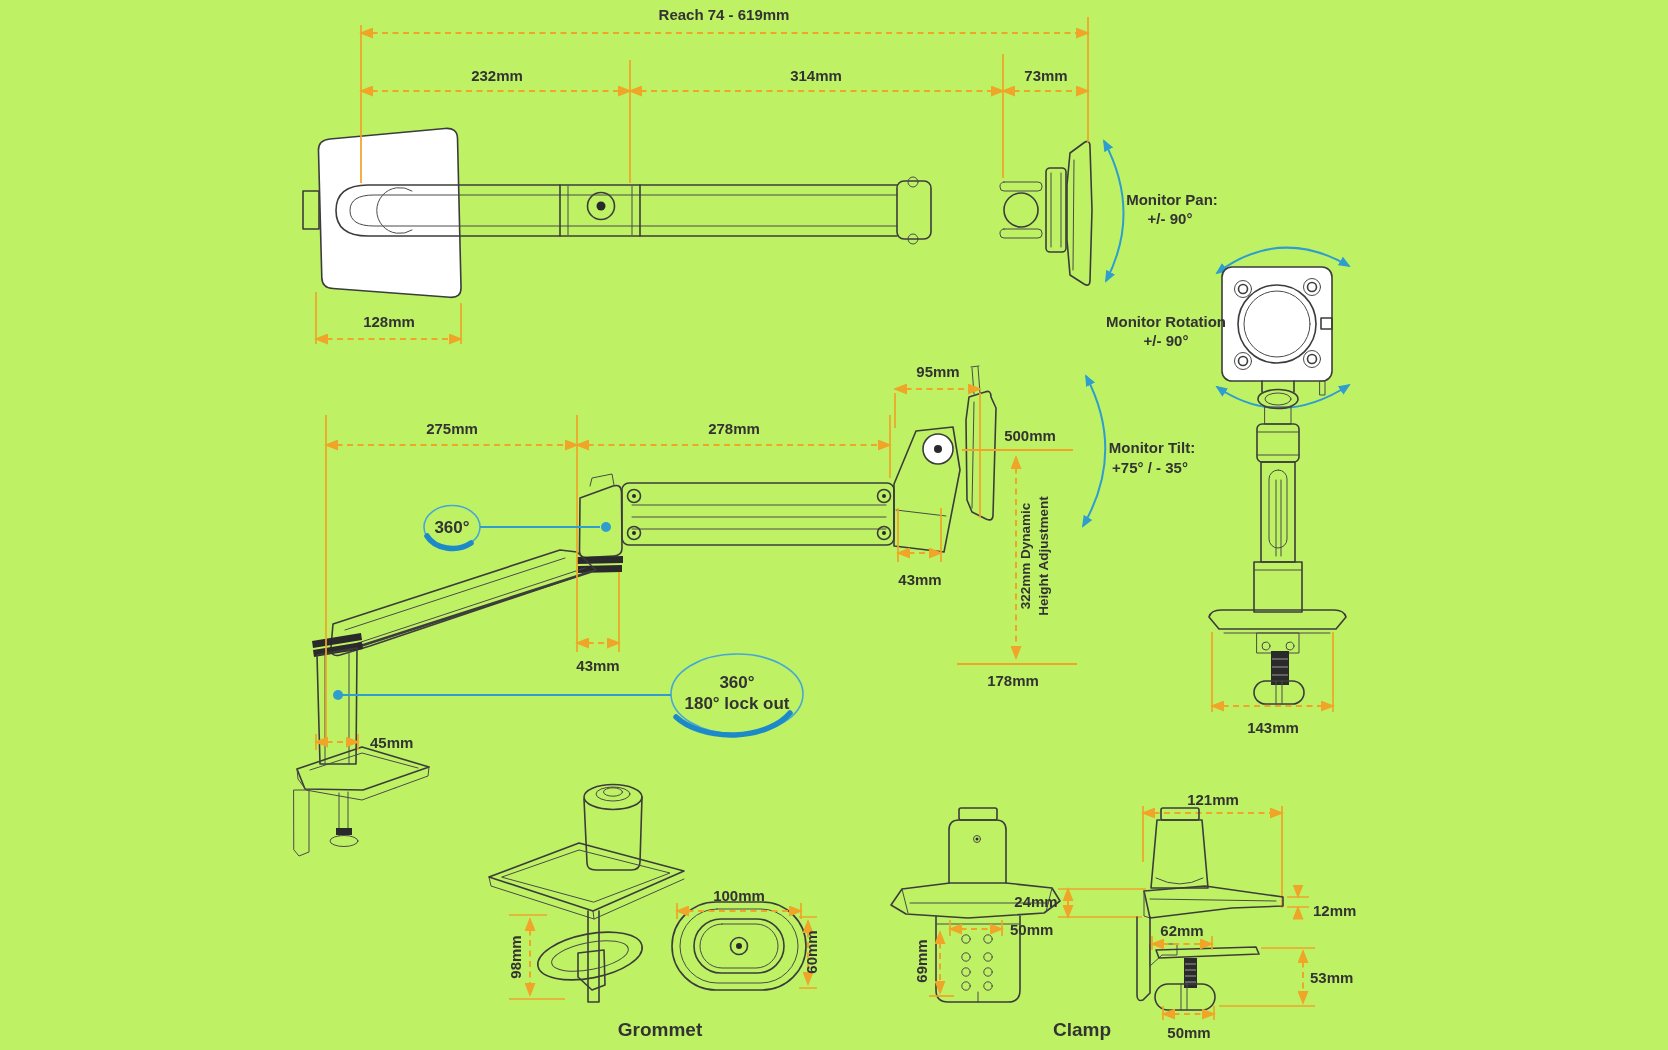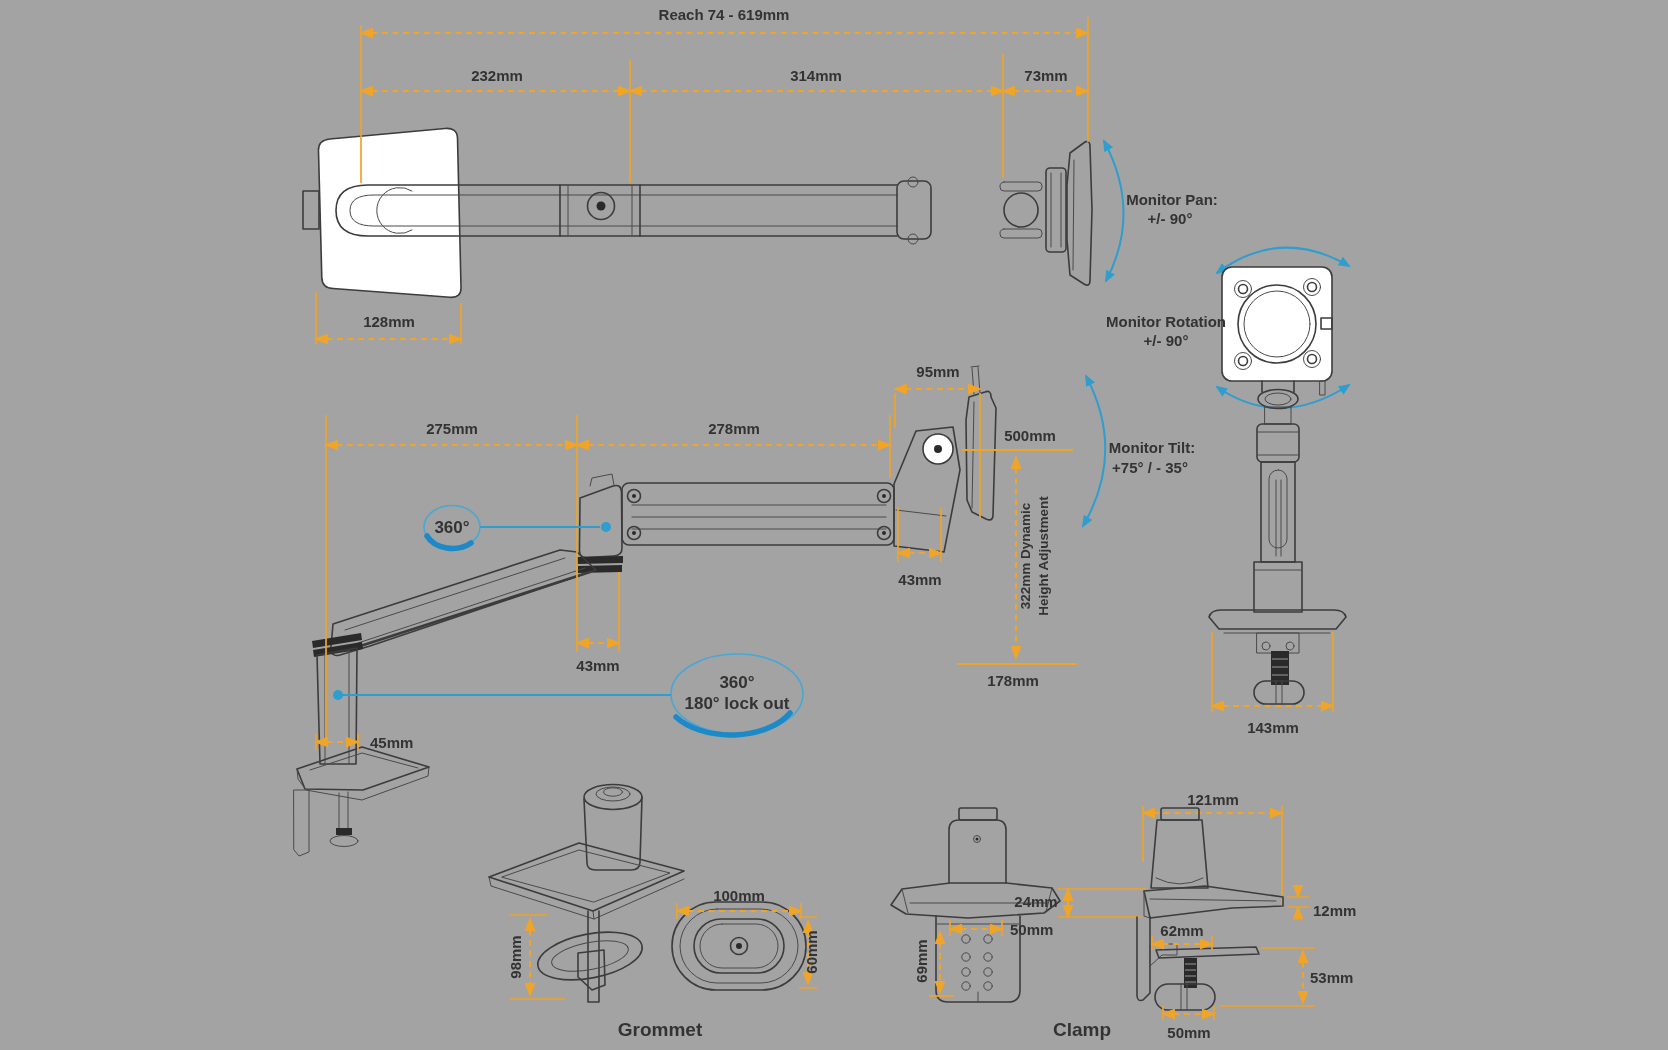--- a/index.html
+++ b/index.html
@@ -1,16 +1,16 @@
 <!DOCTYPE html>
 <html><head>
 <meta charset="utf-8">
 <style>
   html,body{margin:0;padding:0;background:#ffffff;}
-  .stage{position:relative;width:1668px;height:1050px;background:#a3a3a3;overflow:hidden;}
+  .stage{position:relative;width:1668px;height:1050px;background:#bef264;overflow:hidden;}
   svg{position:absolute;left:0;top:0;}
   
   .art{fill:none;stroke:#3c3c3c;stroke-width:1.6;stroke-linejoin:round;stroke-linecap:round;}
   .art2{fill:none;stroke:#4a4a4a;stroke-width:1;stroke-linejoin:round;stroke-linecap:round;}
   .artw{fill:#ffffff;stroke:#3c3c3c;stroke-width:1.6;stroke-linejoin:round;}
   .dk{fill:#2a2a2a;stroke:none;}
   .thread{stroke:#999;stroke-width:1;}
   
   .dim{stroke:#F0A428;stroke-width:2;fill:none;stroke-dasharray:6 4.5;}
   .dimsolid{stroke:#F0A428;stroke-width:2;fill:none;}

